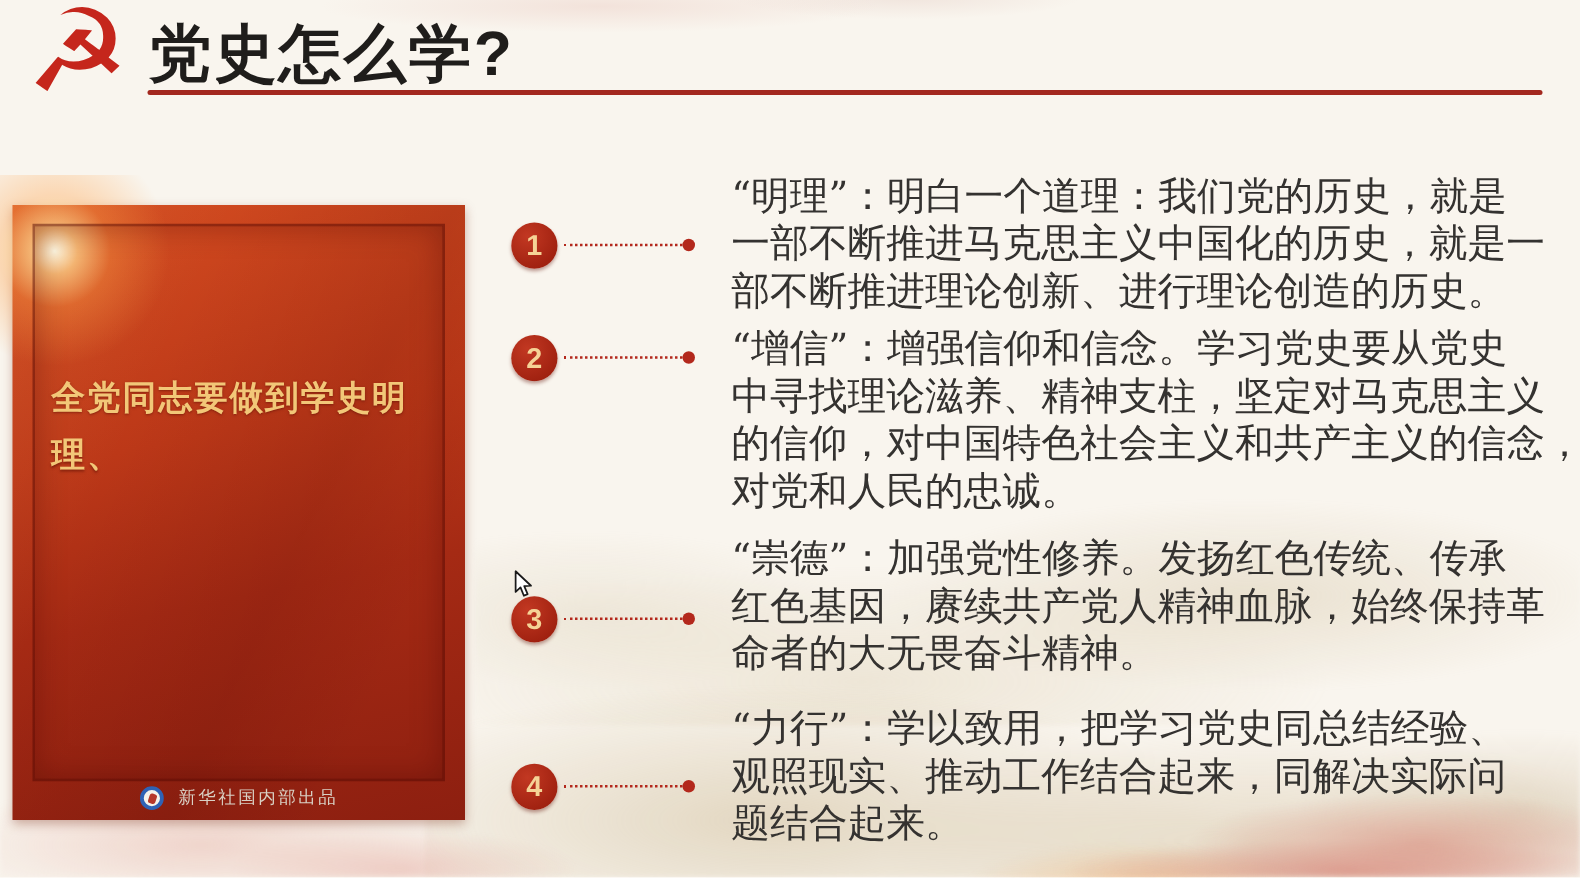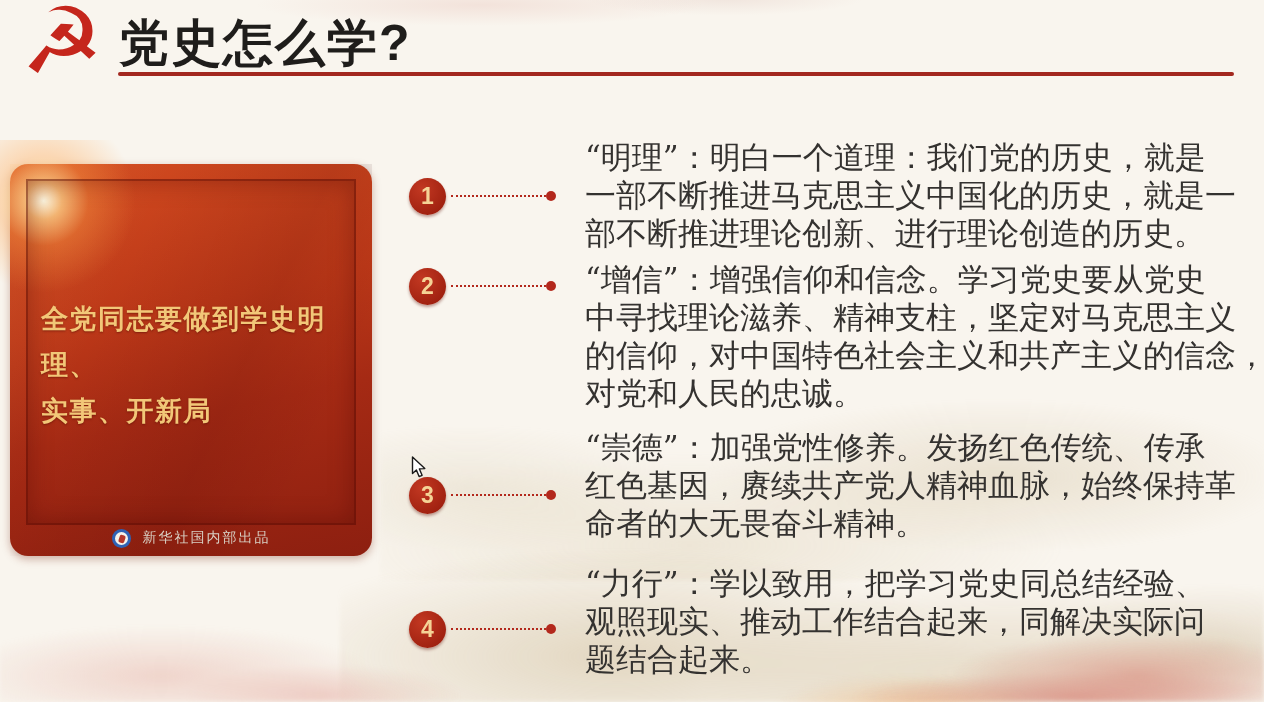--- a/index.html
+++ b/index.html
@@ -47,23 +47,23 @@
   .emblem { position:absolute; left:14px; top:-10px; width:96px; height:104px;
     font-family:"DejaVu Sans", sans-serif; font-size:92px; line-height:104px;
     color:#c5261c; text-align:center; }
   .title { position:absolute; left:119px; top:10px;
     font-family:"Liberation Sans","DejaVu Sans",sans-serif; font-weight:900;
     font-size:50px; letter-spacing:2px; color:#1f1d1b; }
   .title-underline { position:absolute; left:118px; top:72px; width:1116px; height:4px;
     background:#a3281f; border-radius:2px; }
 
   
-  .poster { position:absolute; left:10px; top:164px; width:362px; height:392px;
+  .poster { position:absolute; left:10px; top:164px; width:362px; height:492px;
     background:linear-gradient(168deg,#d24b20 0%, #bc3818 38%, #a52a14 62%, #8d1f10 100%);
-    box-shadow:0 3px 8px rgba(120,40,20,.35);border-radius:18px; }
+    box-shadow:0 3px 8px rgba(120,40,20,.35); }
   .poster-sheen { position:absolute; inset:0;
     background:linear-gradient(115deg, rgba(255,200,120,.10) 0%, transparent 30%, rgba(60,0,0,.12) 60%, transparent 80%); }
   .poster-flare { position:absolute; left:-28px; top:-24px; width:220px; height:190px;
     background:radial-gradient(circle at 28% 32%, rgba(255,252,230,.98) 0%, rgba(255,214,140,.75) 9%, rgba(255,160,70,.35) 22%, transparent 45%); }
   .poster-frame { position:absolute; left:16px; right:16px; top:15px; bottom:31px;
     border:2px solid rgba(84,8,2,.50);
     box-shadow:inset 0 0 24px rgba(70,5,0,.35); }
   .poster-text { position:absolute; left:31px; right:24px; top:132px;
     font-size:27px; font-weight:700; color:#f2c778; letter-spacing:1.5px;
     line-height:46px; text-shadow:0 1px 2px rgba(80,10,0,.5); }
@@ -114,21 +114,20 @@
   <div class="emblem">☭</div>
   <h1 class="title">党史怎么学?</h1>
   <div class="title-underline"></div>
 
   <div class="poster">
     <div class="poster-sheen"></div>
     <div class="poster-flare"></div>
     <div class="poster-frame"></div>
     <div class="poster-text">
       <div>全党同志要做到学史明理、</div>
-      <div>实事、开新局</div>
     </div>
     <div class="poster-credit">
       <span class="xinhua-logo"></span>
       <span class="poster-credit-text">新华社国内部出品</span>
     </div>
   </div>
 
   <div class="point p1">
     <div class="badge">1</div>
     <div class="connector"></div>

